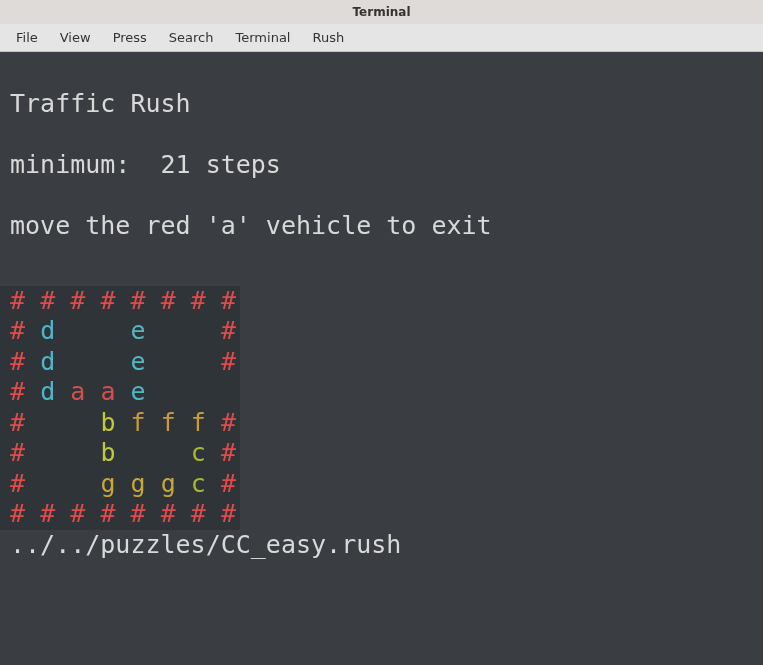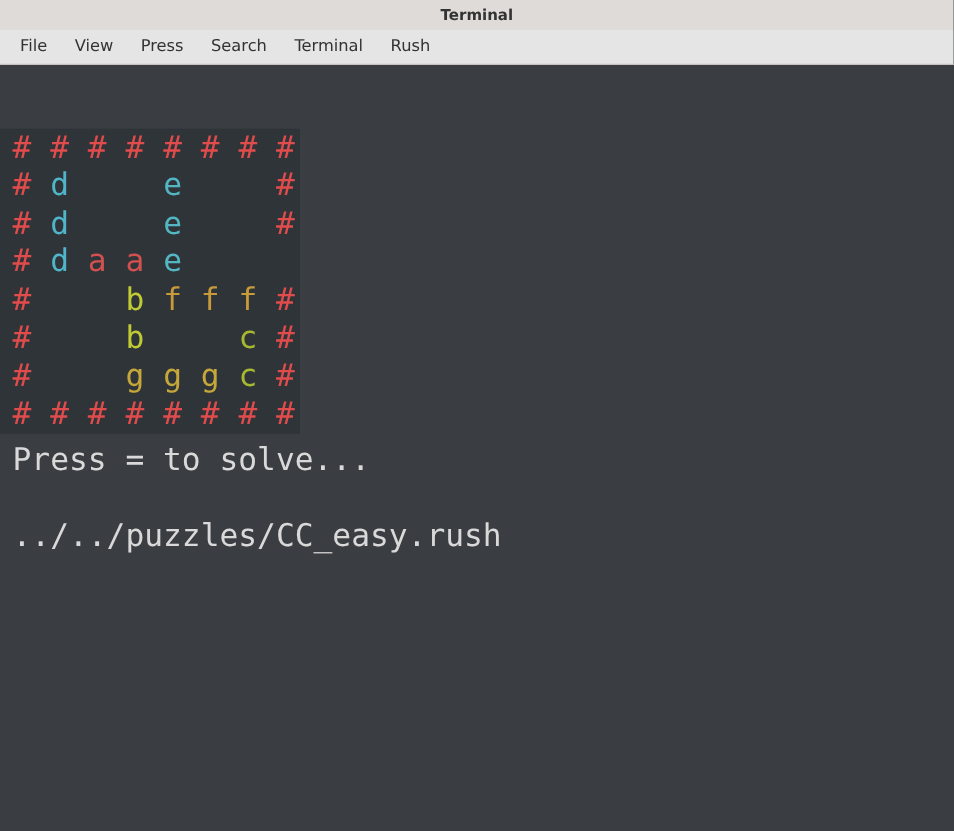--- a/index.html
+++ b/index.html
@@ -73,16 +73,18 @@
 <div class="menubar">
   <div class="menu-item">File</div>
   <div class="menu-item">View</div>
   <div class="menu-item">Press</div>
   <div class="menu-item">Search</div>
   <div class="menu-item">Terminal</div>
   <div class="menu-item">Rush</div>
 </div>
 
 <div class="terminal">
+<div>Traffic Rush</div>
+<div>minimum:  21 steps</div>
+<div>move the red 'a' vehicle to exit</div>
 <div class="board" id="board"><div class="board-row"><span class="c-wall">#</span><span class="c-sp"> </span><span class="c-wall">#</span><span class="c-sp"> </span><span class="c-wall">#</span><span class="c-sp"> </span><span class="c-wall">#</span><span class="c-sp"> </span><span class="c-wall">#</span><span class="c-sp"> </span><span class="c-wall">#</span><span class="c-sp"> </span><span class="c-wall">#</span><span class="c-sp"> </span><span class="c-wall">#</span></div><div class="board-row"><span class="c-wall">#</span><span class="c-sp"> </span><span class="c-d">d</span><span class="c-sp"> </span><span class="c-sp"> </span><span class="c-sp"> </span><span class="c-sp"> </span><span class="c-sp"> </span><span class="c-e">e</span><span class="c-sp"> </span><span class="c-sp"> </span><span class="c-sp"> </span><span class="c-sp"> </span><span class="c-sp"> </span><span class="c-wall">#</span></div><div class="board-row"><span class="c-wall">#</span><span class="c-sp"> </span><span class="c-d">d</span><span class="c-sp"> </span><span class="c-sp"> </span><span class="c-sp"> </span><span class="c-sp"> </span><span class="c-sp"> </span><span class="c-e">e</span><span class="c-sp"> </span><span class="c-sp"> </span><span class="c-sp"> </span><span class="c-sp"> </span><span class="c-sp"> </span><span class="c-wall">#</span></div><div class="board-row"><span class="c-wall">#</span><span class="c-sp"> </span><span class="c-d">d</span><span class="c-sp"> </span><span class="c-a">a</span><span class="c-sp"> </span><span class="c-a">a</span><span class="c-sp"> </span><span class="c-e">e</span><span class="c-sp"> </span><span class="c-sp"> </span><span class="c-sp"> </span><span class="c-sp"> </span><span class="c-sp"> </span><span class="c-sp"> </span></div><div class="board-row"><span class="c-wall">#</span><span class="c-sp"> </span><span class="c-sp"> </span><span class="c-sp"> </span><span class="c-sp"> </span><span class="c-sp"> </span><span class="c-b">b</span><span class="c-sp"> </span><span class="c-f">f</span><span class="c-sp"> </span><span class="c-f">f</span><span class="c-sp"> </span><span class="c-f">f</span><span class="c-sp"> </span><span class="c-wall">#</span></div><div class="board-row"><span class="c-wall">#</span><span class="c-sp"> </span><span class="c-sp"> </span><span class="c-sp"> </span><span class="c-sp"> </span><span class="c-sp"> </span><span class="c-b">b</span><span class="c-sp"> </span><span class="c-sp"> </span><span class="c-sp"> </span><span class="c-sp"> </span><span class="c-sp"> </span><span class="c-c">c</span><span class="c-sp"> </span><span class="c-wall">#</span></div><div class="board-row"><span class="c-wall">#</span><span class="c-sp"> </span><span class="c-sp"> </span><span class="c-sp"> </span><span class="c-sp"> </span><span class="c-sp"> </span><span class="c-g">g</span><span class="c-sp"> </span><span class="c-g">g</span><span class="c-sp"> </span><span class="c-g">g</span><span class="c-sp"> </span><span class="c-c">c</span><span class="c-sp"> </span><span class="c-wall">#</span></div><div class="board-row"><span class="c-wall">#</span><span class="c-sp"> </span><span class="c-wall">#</span><span class="c-sp"> </span><span class="c-wall">#</span><span class="c-sp"> </span><span class="c-wall">#</span><span class="c-sp"> </span><span class="c-wall">#</span><span class="c-sp"> </span><span class="c-wall">#</span><span class="c-sp"> </span><span class="c-wall">#</span><span class="c-sp"> </span><span class="c-wall">#</span></div></div>
-<div class="footer">Press = to solve...</div>
 <div>../../puzzles/CC_easy.rush</div>
 </div>
 
 </body></html>

